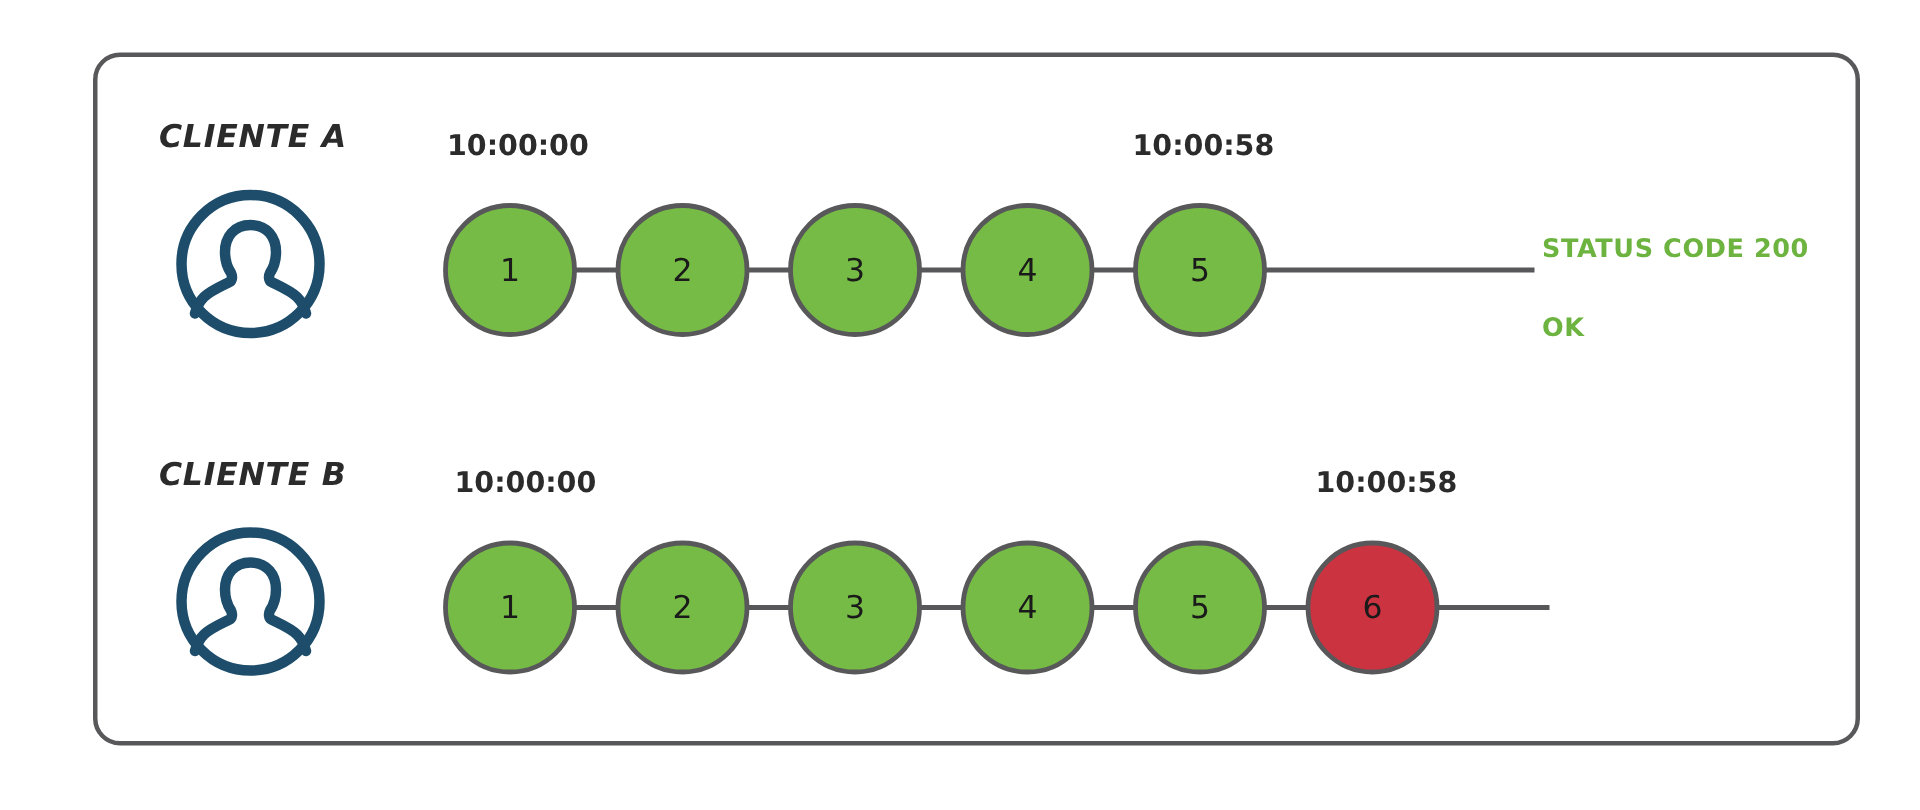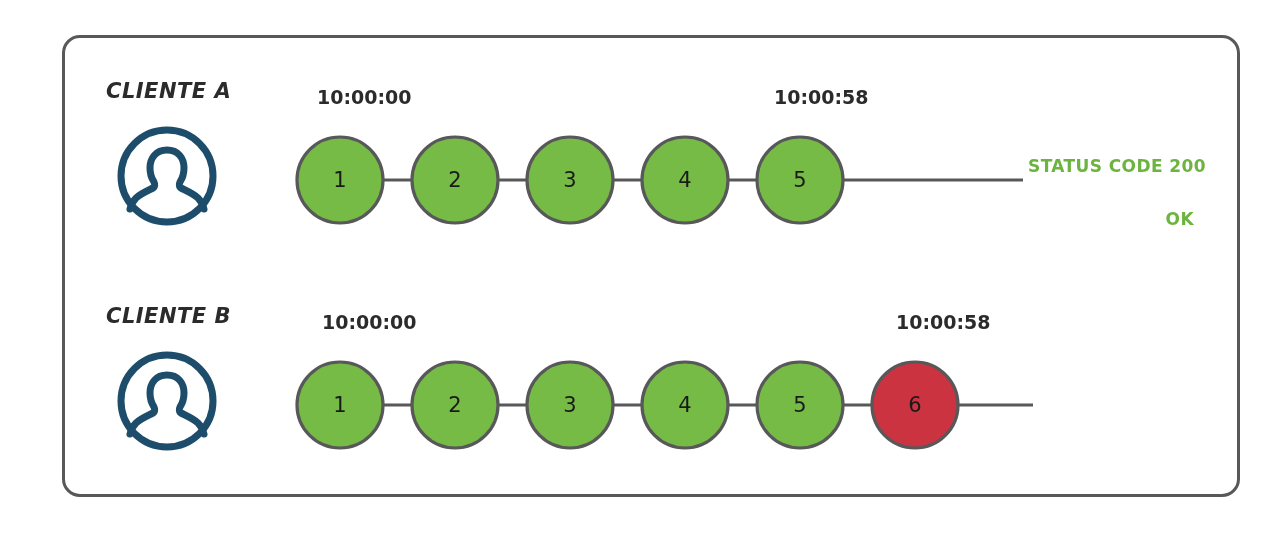--- a/index.html
+++ b/index.html
@@ -71,40 +71,39 @@
 
   
   .timestamp {
     position: absolute;
     top: 86px;
     font-family: "DejaVu Sans", sans-serif;
     font-size: 19px;
     font-weight: bold;
     color: #2b2b2b;
     white-space: nowrap;
-    margin-left: 19px;
   }
   .ts-start-a { left: 298px; }
   .ts-end-a   { left: 755px; }
   .ts-start-b { left: 303px; }
   .ts-end-b   { left: 877px; }
 
   
   .chain {
     position: absolute;
     left: 295px;
     top: 130px;
     width: 760px;
     height: 110px;
   }
 
   
   .status {
     position: absolute;
-    text-align: right;
+    text-align: left;
     white-space: nowrap;
     font-family: "DejaVu Sans", sans-serif;
     line-height: 1.22;
   }
   .status-ok {
     left: 1028px;
     top: 156px;
     color: #6cb33f;
     font-size: 17px;
     font-weight: 600;

